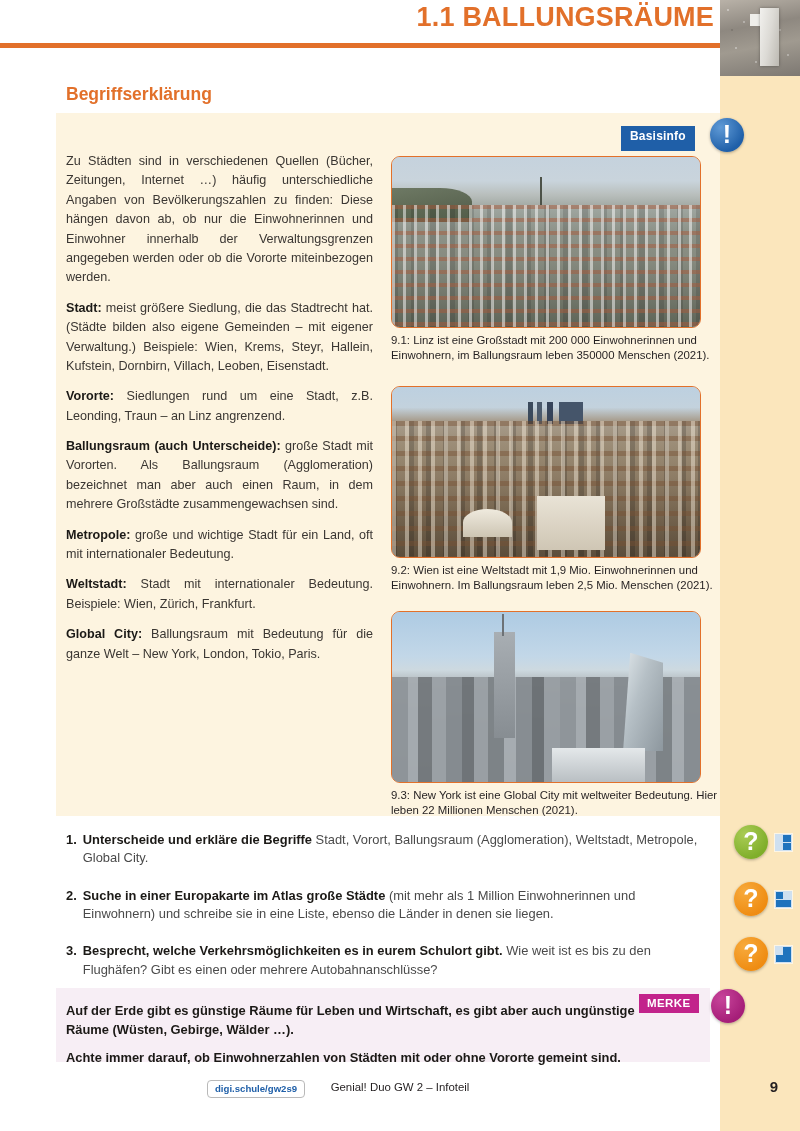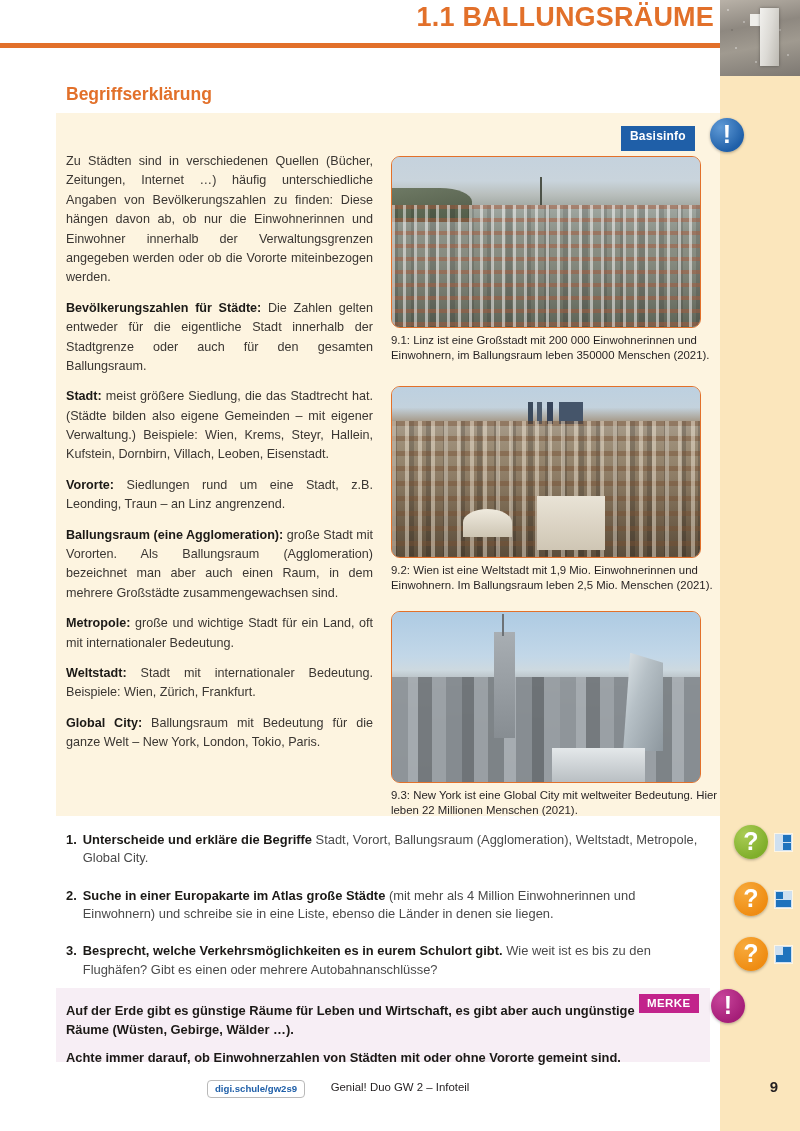--- a/index.html
+++ b/index.html
@@ -304,24 +304,23 @@
 
 <div class="info-panel"></div>
 
 <div class="basisinfo-badge">Basisinfo</div>
 <div class="marker-icon marker-blue" style="left:710px; top:118px;">
   <span>!</span>
 </div>
 
 <div class="text-col">
   <p><span>Zu Städten sind in verschiedenen Quellen (Bücher, Zeitungen, Internet …) häufig unterschiedliche Angaben von Bevölkerungszahlen zu finden: Diese hängen davon ab, ob nur die Einwohnerinnen und Einwohner innerhalb der Verwaltungsgrenzen angegeben werden oder ob die Vororte miteinbezogen werden.</span></p>
-  <p><b>Bevölkerungszahlen für Städte:</b><span> Die Zahlen gelten entweder für die eigentliche Stadt innerhalb der Stadtgrenze oder auch für den gesamten Ballungsraum.</span></p>
   <p><b>Stadt:</b><span> meist größere Siedlung, die das Stadtrecht hat. (Städte bilden also eigene Gemeinden – mit eigener Verwaltung.) Beispiele: Wien, Krems, Steyr, Hallein, Kufstein, Dornbirn, Villach, Leoben, Eisenstadt.</span></p>
   <p><b>Vororte:</b><span> Siedlungen rund um eine Stadt, z.B. Leonding, Traun – an Linz angrenzend.</span></p>
-  <p><b>Ballungsraum (eine Agglomeration):</b><span> große Stadt mit Vororten. Als Ballungsraum (Agglomeration) bezeichnet man aber auch einen Raum, in dem mehrere Großstädte zusammengewachsen sind.</span></p>
+  <p><b>Ballungsraum (auch Unterscheide):</b><span> große Stadt mit Vororten. Als Ballungsraum (Agglomeration) bezeichnet man aber auch einen Raum, in dem mehrere Großstädte zusammengewachsen sind.</span></p>
   <p><b>Metropole:</b><span> große und wichtige Stadt für ein Land, oft mit internationaler Bedeutung.</span></p>
   <p><b>Weltstadt:</b><span> Stadt mit internationaler Bedeutung. Beispiele: Wien, Zürich, Frankfurt.</span></p>
   <p><b>Global City:</b><span> Ballungsraum mit Bedeutung für die ganze Welt – New York, London, Tokio, Paris.</span></p>
 </div>
 
 <div class="fig" id="fig1">
   <div class="fig-frame">
     <div class="photo photo-linz">
       <div class="hill"></div>
       <div class="spire"></div>
@@ -356,21 +355,21 @@
   <div class="fig-caption">9.3: New York ist eine Global City mit weltweiter Bedeutung. Hier leben 22 Millionen Menschen (2021).</div>
 </div>
 
 <div class="tasks">
   <div class="task">
     <span class="task-num">1.</span>
     <span class="task-text"><b>Unterscheide und erkläre die Begriffe</b><span> Stadt, Vorort, Ballungsraum (Agglomeration), Weltstadt, Metropole, Global City.</span></span>
   </div>
   <div class="task">
     <span class="task-num">2.</span>
-    <span class="task-text"><b>Suche in einer Europakarte im Atlas große Städte</b><span> (mit mehr als 4 Million Einwohnerinnen und Einwohnern) und schreibe sie in eine Liste, ebenso die Länder in denen sie liegen.</span></span>
+    <span class="task-text"><b>Suche in einer Europakarte im Atlas große Städte</b><span> (mit mehr als 1 Million Einwohnerinnen und Einwohnern) und schreibe sie in eine Liste, ebenso die Länder in denen sie liegen.</span></span>
   </div>
   <div class="task">
     <span class="task-num">3.</span>
     <span class="task-text"><b>Besprecht, welche Verkehrsmöglichkeiten es in eurem Schulort gibt.</b><span> Wie weit ist es bis zu den Flughäfen? Gibt es einen oder mehrere Autobahnanschlüsse?</span></span>
   </div>
 </div>
 
 <div class="task-icon-row" id="task-icons-1">
   <div class="marker-icon marker-green" style="position:relative;">
     <span>?</span>

